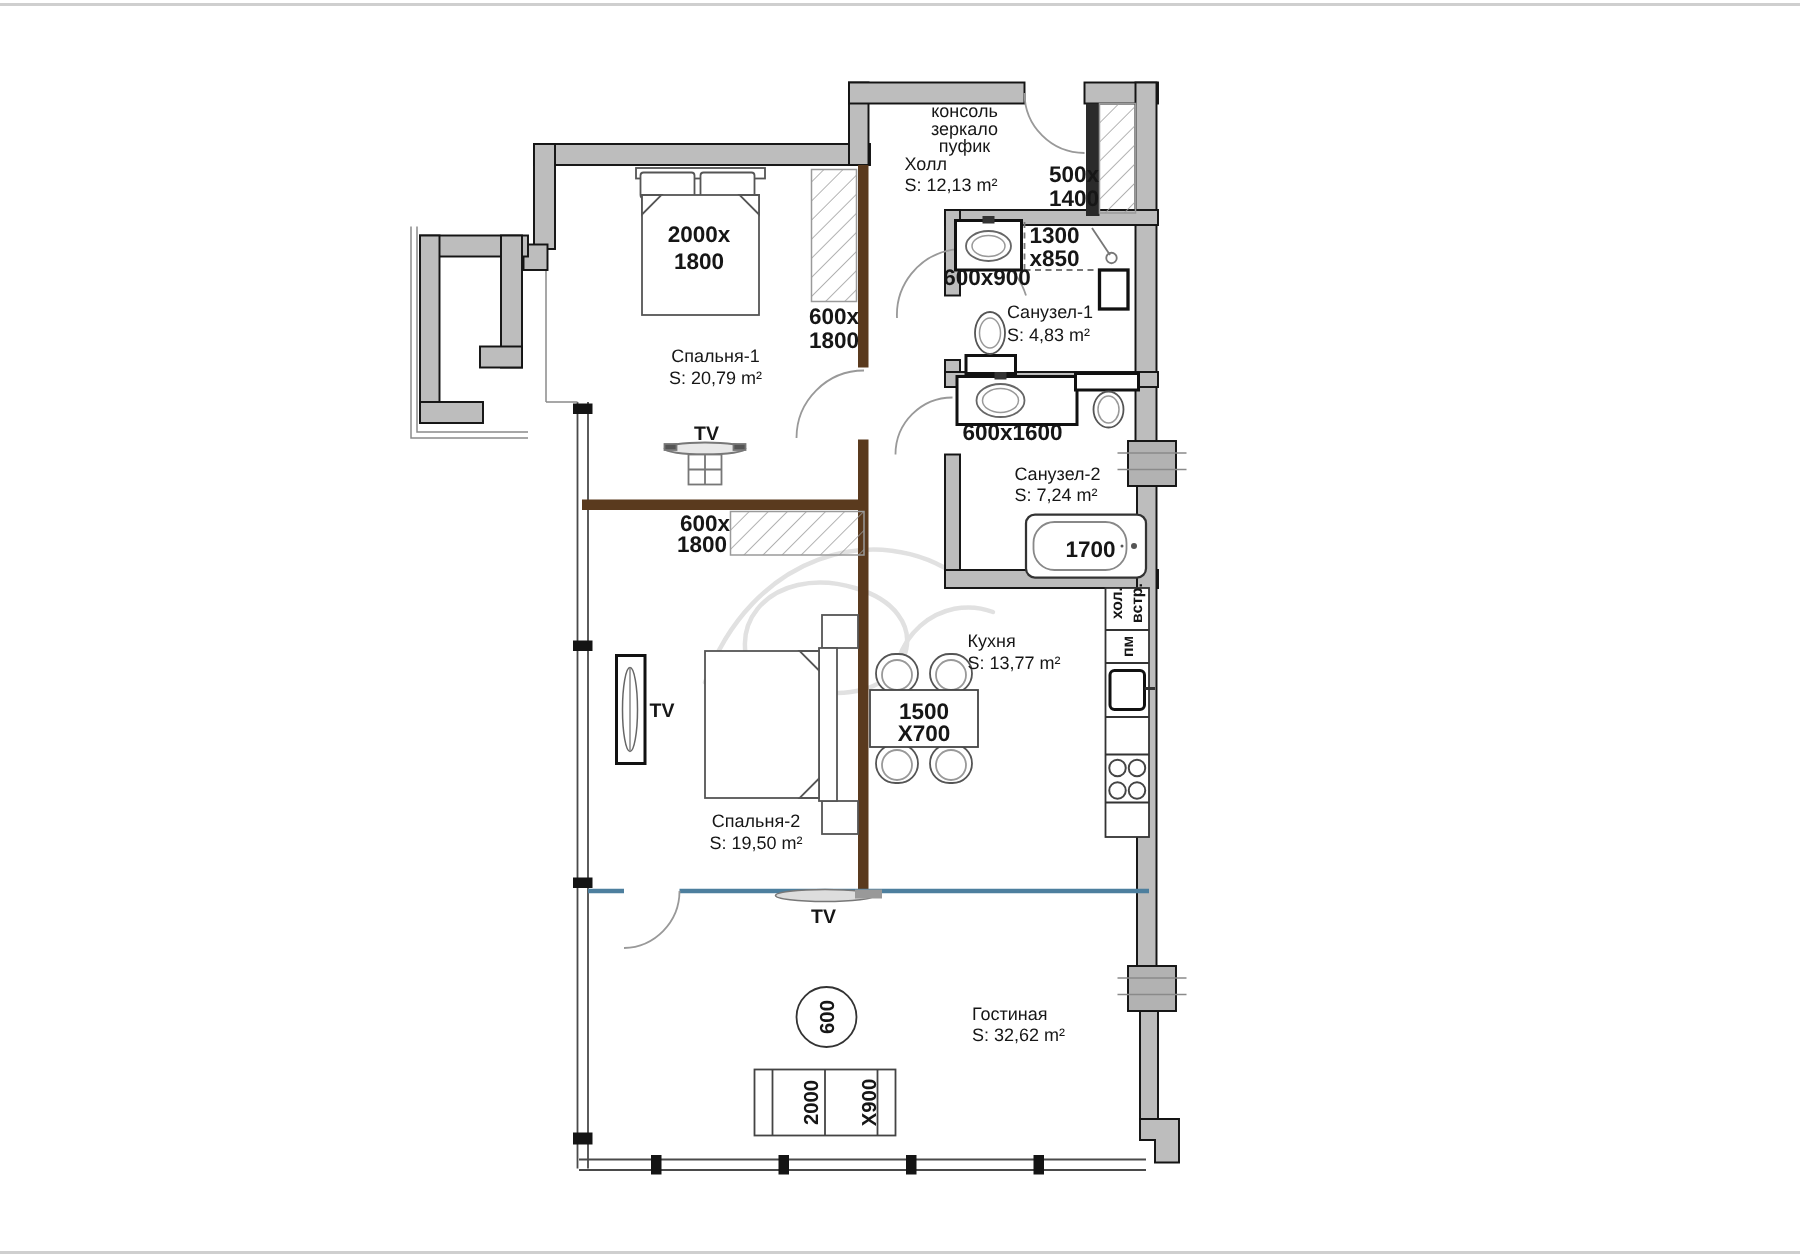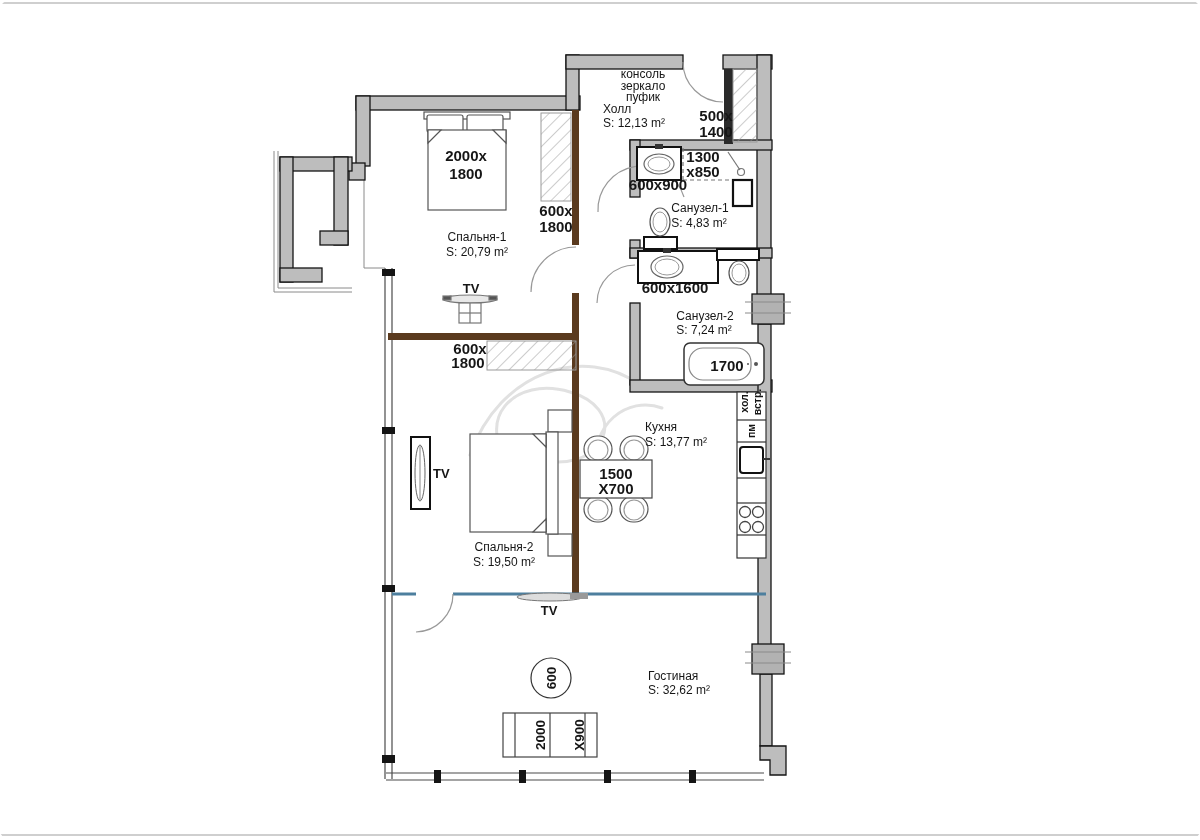--- a/index.html
+++ b/index.html
@@ -1,17 +1,17 @@
 <!DOCTYPE html>
 <html><head>
 <meta charset="utf-8">
 <style>
   html,body{margin:0;padding:0;background:#fff;}
   .stage{position:relative;width:1200px;height:840px;background:#ffffff;overflow:hidden;
-         font-family:"Liberation Sans", sans-serif;border-radius:10px;}
+         font-family:"Liberation Sans", sans-serif;}
   svg{position:absolute;left:0;top:0;}
   svg text{fill:#161616;}
   .lbl{font:12px "Liberation Sans", sans-serif;}
   .dim{font:bold 15px "Liberation Sans", sans-serif;}
   .dim-m{font:bold 13.5px "Liberation Sans", sans-serif;}
   .dim-s{font:bold 10.5px "Liberation Sans", sans-serif;}
   .tv{font:bold 13px "Liberation Sans", sans-serif;}
 </style>
 </head>
 <body>

